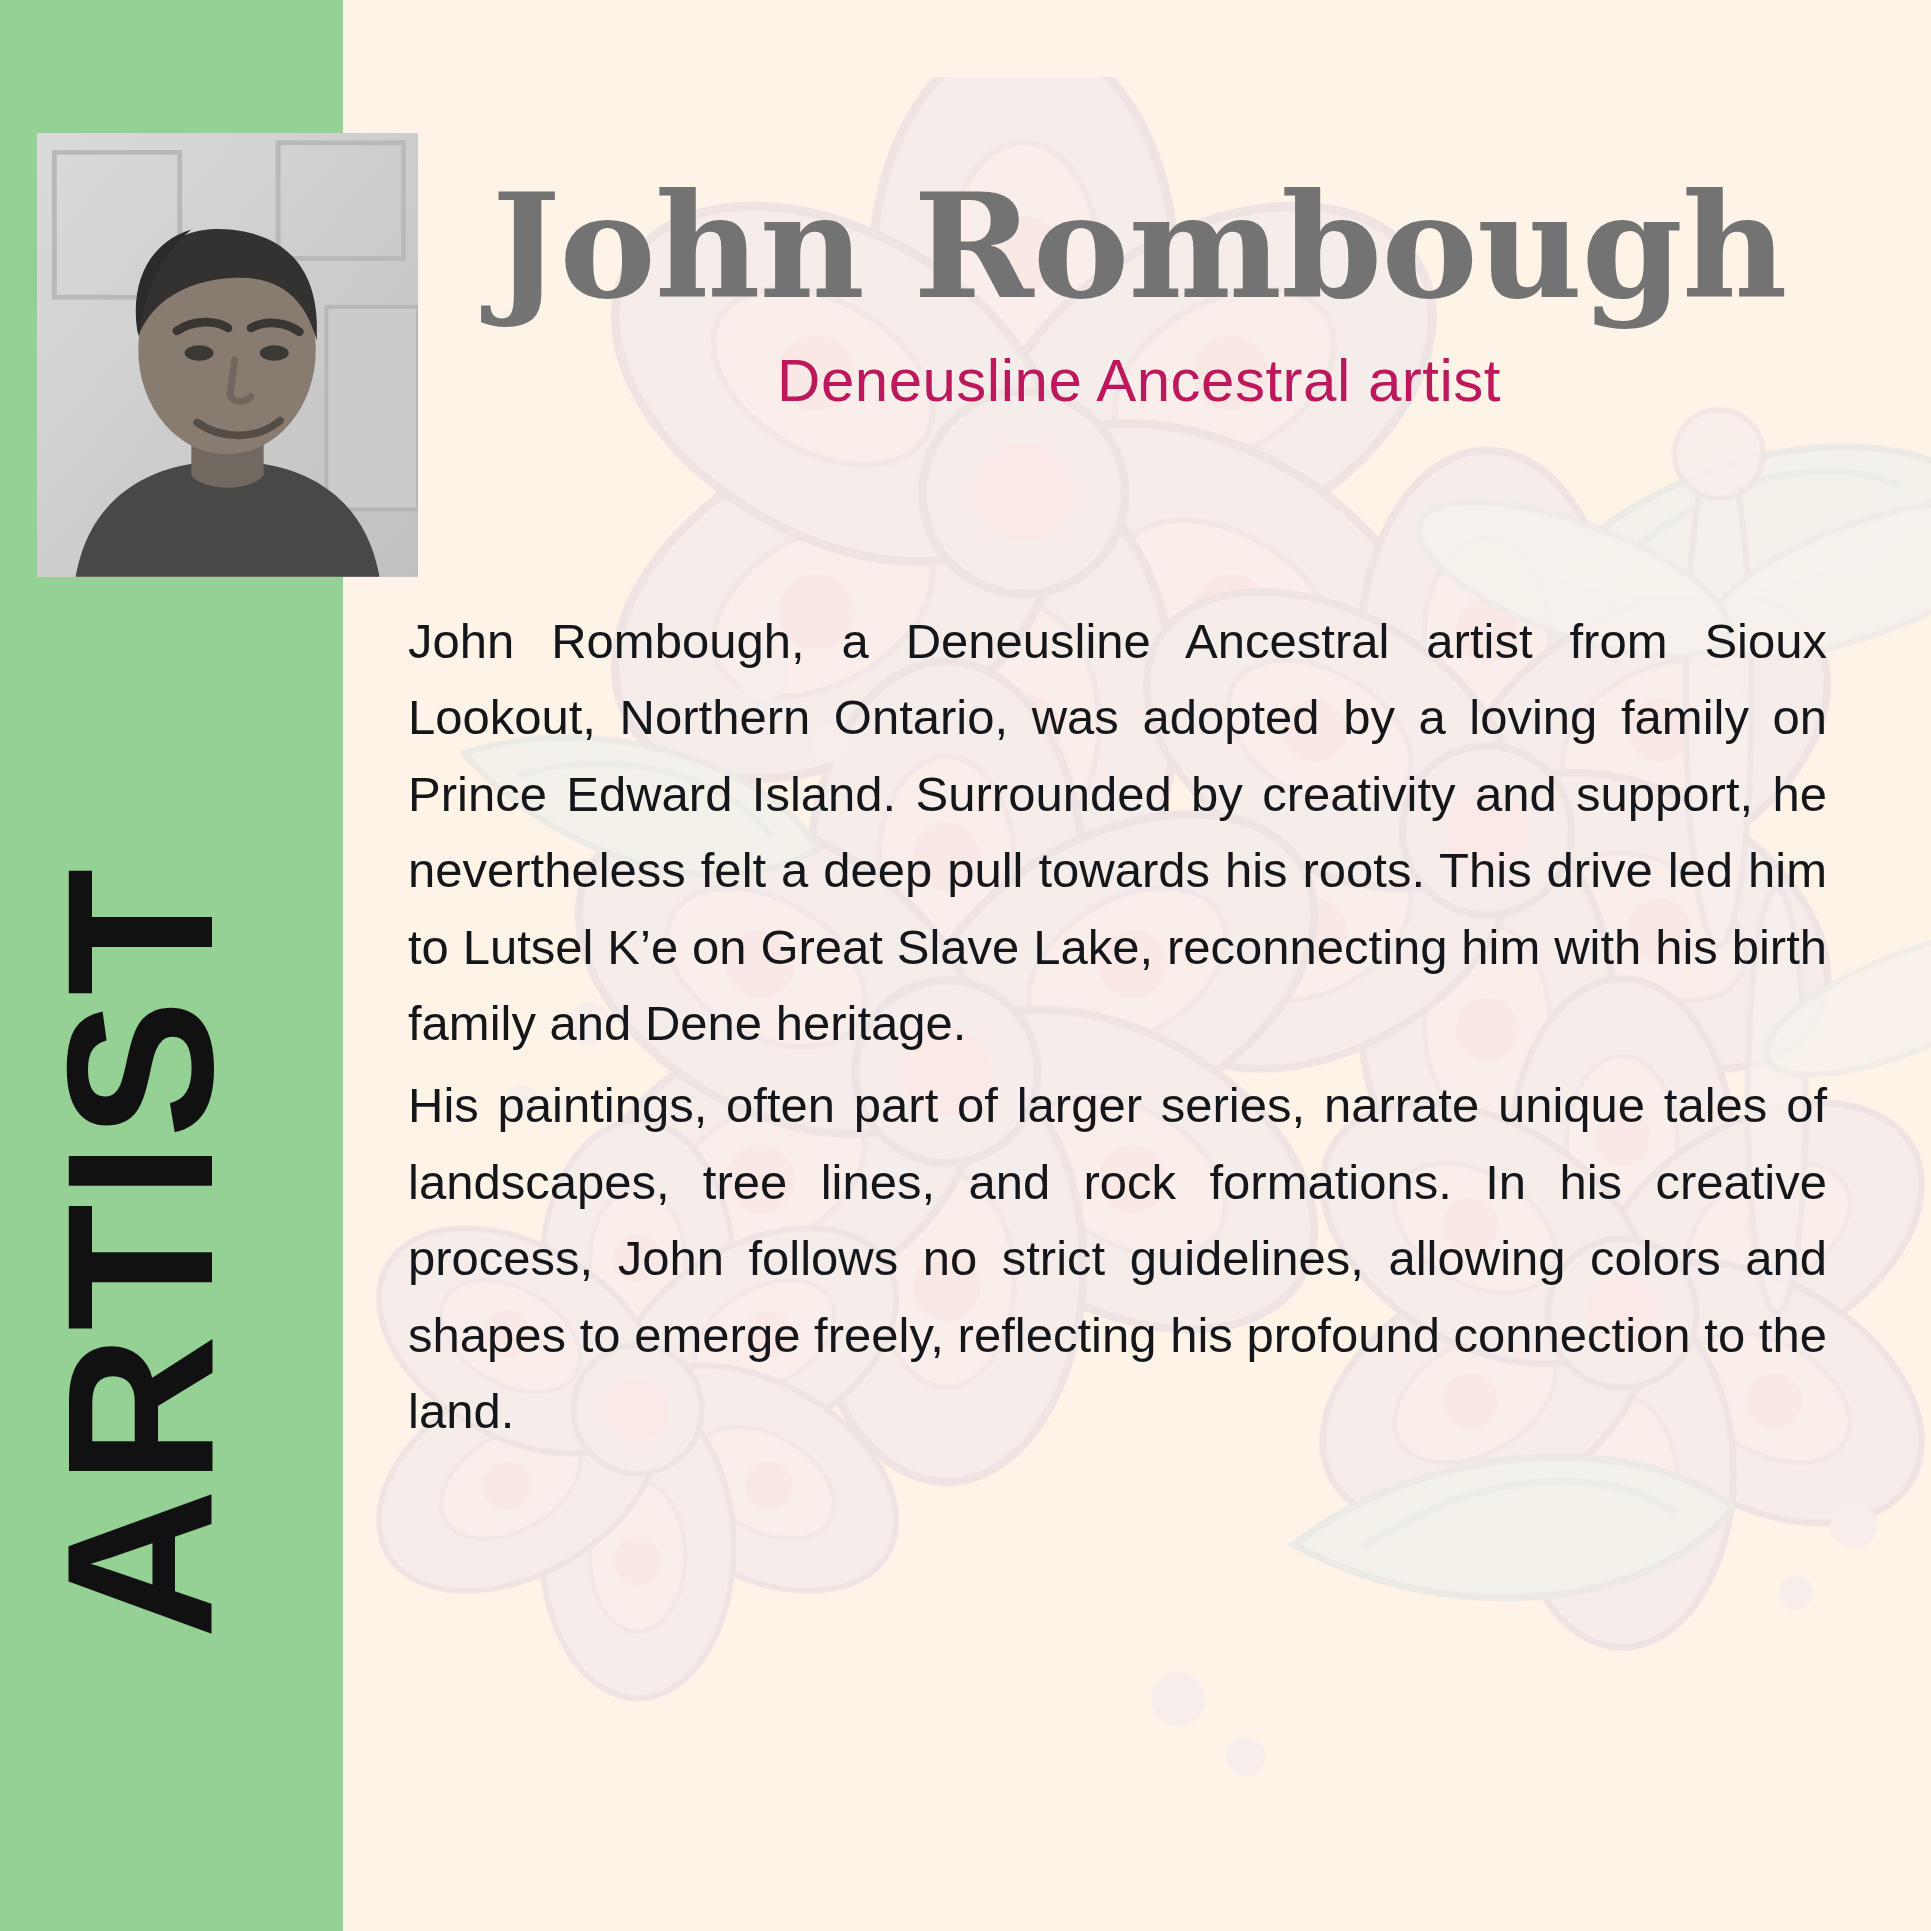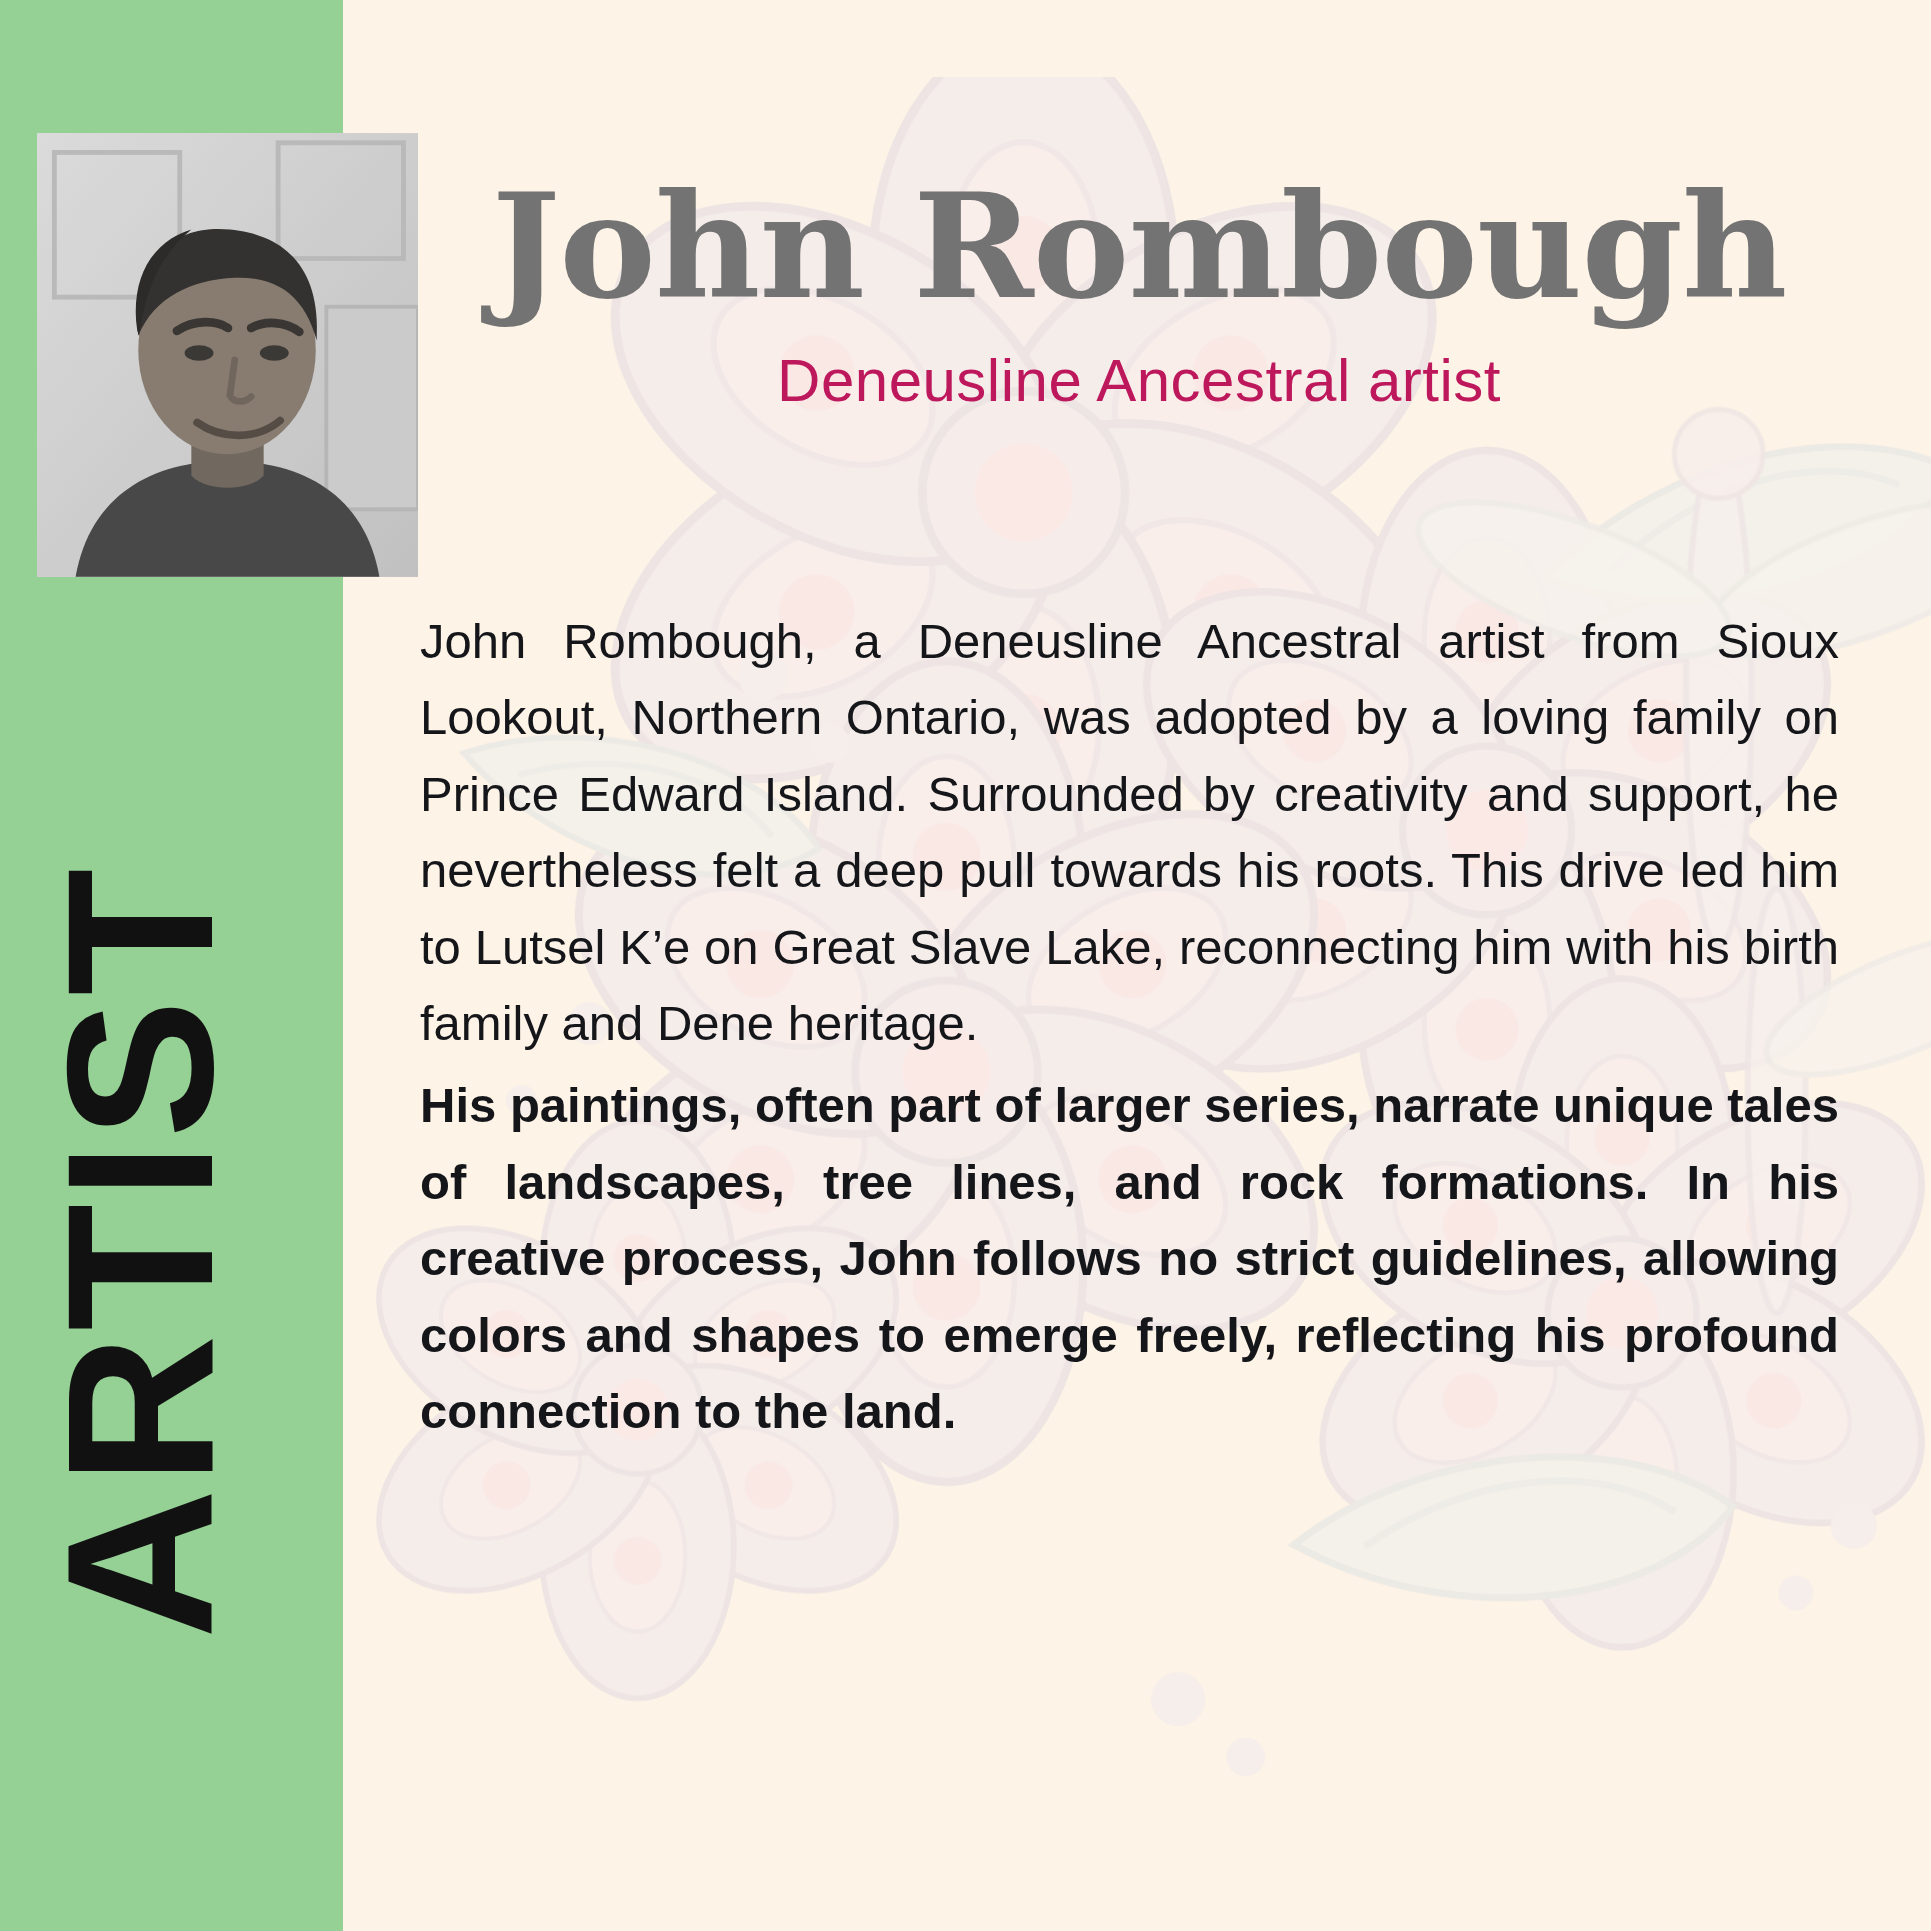--- a/index.html
+++ b/index.html
@@ -98,36 +98,35 @@
     font-family: "Liberation Sans", sans-serif;
     font-size: 60px;
     font-weight: 400;
     color: #be185d;
     letter-spacing: 0.5px;
   }
 
   
   .bio {
     position: absolute;
-    left: 420px;
+    left: 408px;
     top: 603px;
     width: 1419px;
   }
   .bio p {
     margin: 0 0 5.8px 0;
     font-family: "Liberation Sans", sans-serif;
     font-size: 49px;
     line-height: 1.56;
     color: #15161a;
     text-align: justify;
     text-justify: inter-word;
   }
   .bio p:last-child {
     margin-bottom: 0;
-    font-weight: bold;
   }
 </style>
 </head>
 <body>
 
 <div class="card">
 
   <svg class="watermark" viewBox="0 0 1640 1840" xmlns="http://www.w3.org/2000/svg" aria-hidden="true">
     <defs>
       <g id="petal">

